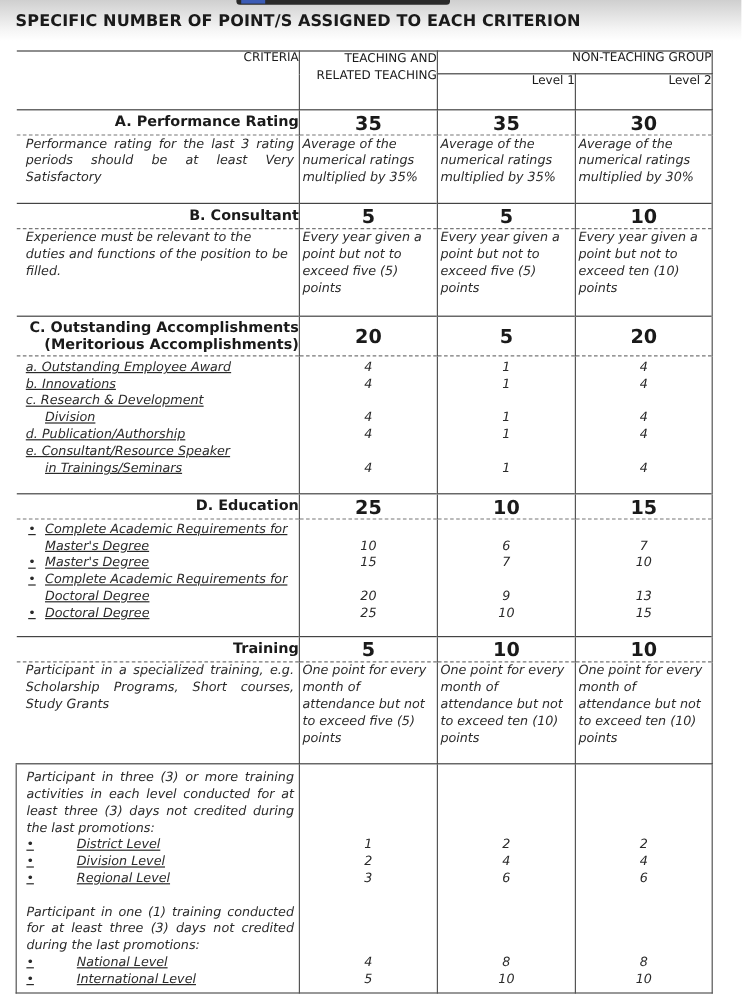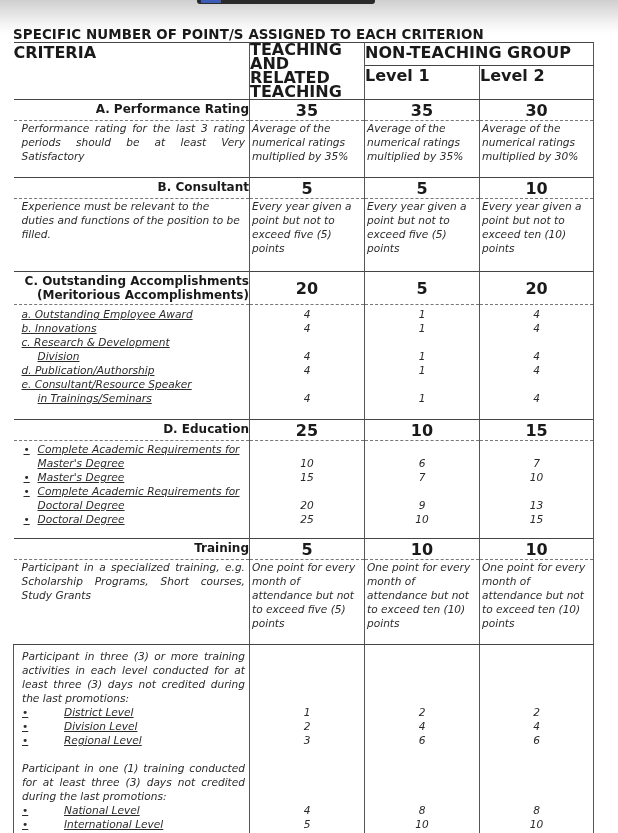--- a/index.html
+++ b/index.html
@@ -15,33 +15,33 @@
     background: linear-gradient(#cfcfcf, #f4f4f4 70%, #ffffff);
   }
   .top-bar {
     position: absolute; left: 197px; top: 0; width: 178px; height: 4px;
     background: #2a2a2a; border-radius: 0 0 3px 3px;
   }
   .top-bar .accent {
     position: absolute; left: 4px; top: 0; width: 20px; height: 3px; background: #3b5bb5;
   }
   .title {
-    position: absolute; left: 13px; top: 27px;
+    position: absolute; left: 13px; top: 11px;
     font-size: 13.4px; font-weight: bold; letter-spacing: 0.1px;
     white-space: nowrap;
   }
   table.criteria {
     position: absolute; left: 13px; top: 42px;
     width: 580px; border-collapse: collapse; table-layout: fixed;
   }
   table.criteria td, table.criteria th {
     border-left: 1px solid #555; border-right: 1px solid #555;
     padding: 0; vertical-align: top;
   }
-  .hdr th { font-weight: bold; font-size: 16px; text-align: left; vertical-align: middle; border-top: 1px solid #444; border-bottom: 1px solid #444; }
+  .hdr th { font-weight: normal; font-size: 10px; text-align: right; vertical-align: middle; border-top: 1px solid #444; border-bottom: 1px solid #444; }
   .hdr th.crit { border-left: none; }
   .sec-title td { border-top: 1.5px solid #444; border-bottom: 1px dashed #777; height: 16px; text-align: right; }
   .sec-title td.c0 { border-left: none; font-weight: bold; font-size: 12px; padding-left: 8px; padding-top: 2px; line-height: 14px; }
   .sec-title td.num { text-align: center; font-weight: bold; font-size: 16px; padding-top: 1px; }
   td.c0 { border-left: none !important; }
   .desc { font-style: italic; font-size: 10.6px; line-height: 14px; color: #2a2a2a; }
   .desc.justify { text-align: justify; padding: 0 4px 0 8px; }
   .desc.center { padding: 0 2px; }
   .items { font-style: italic; font-size: 10.6px; line-height: 14px; color: #2a2a2a; padding-left: 8px; text-decoration: underline; }
   .items .ind { padding-left: 16px; }

